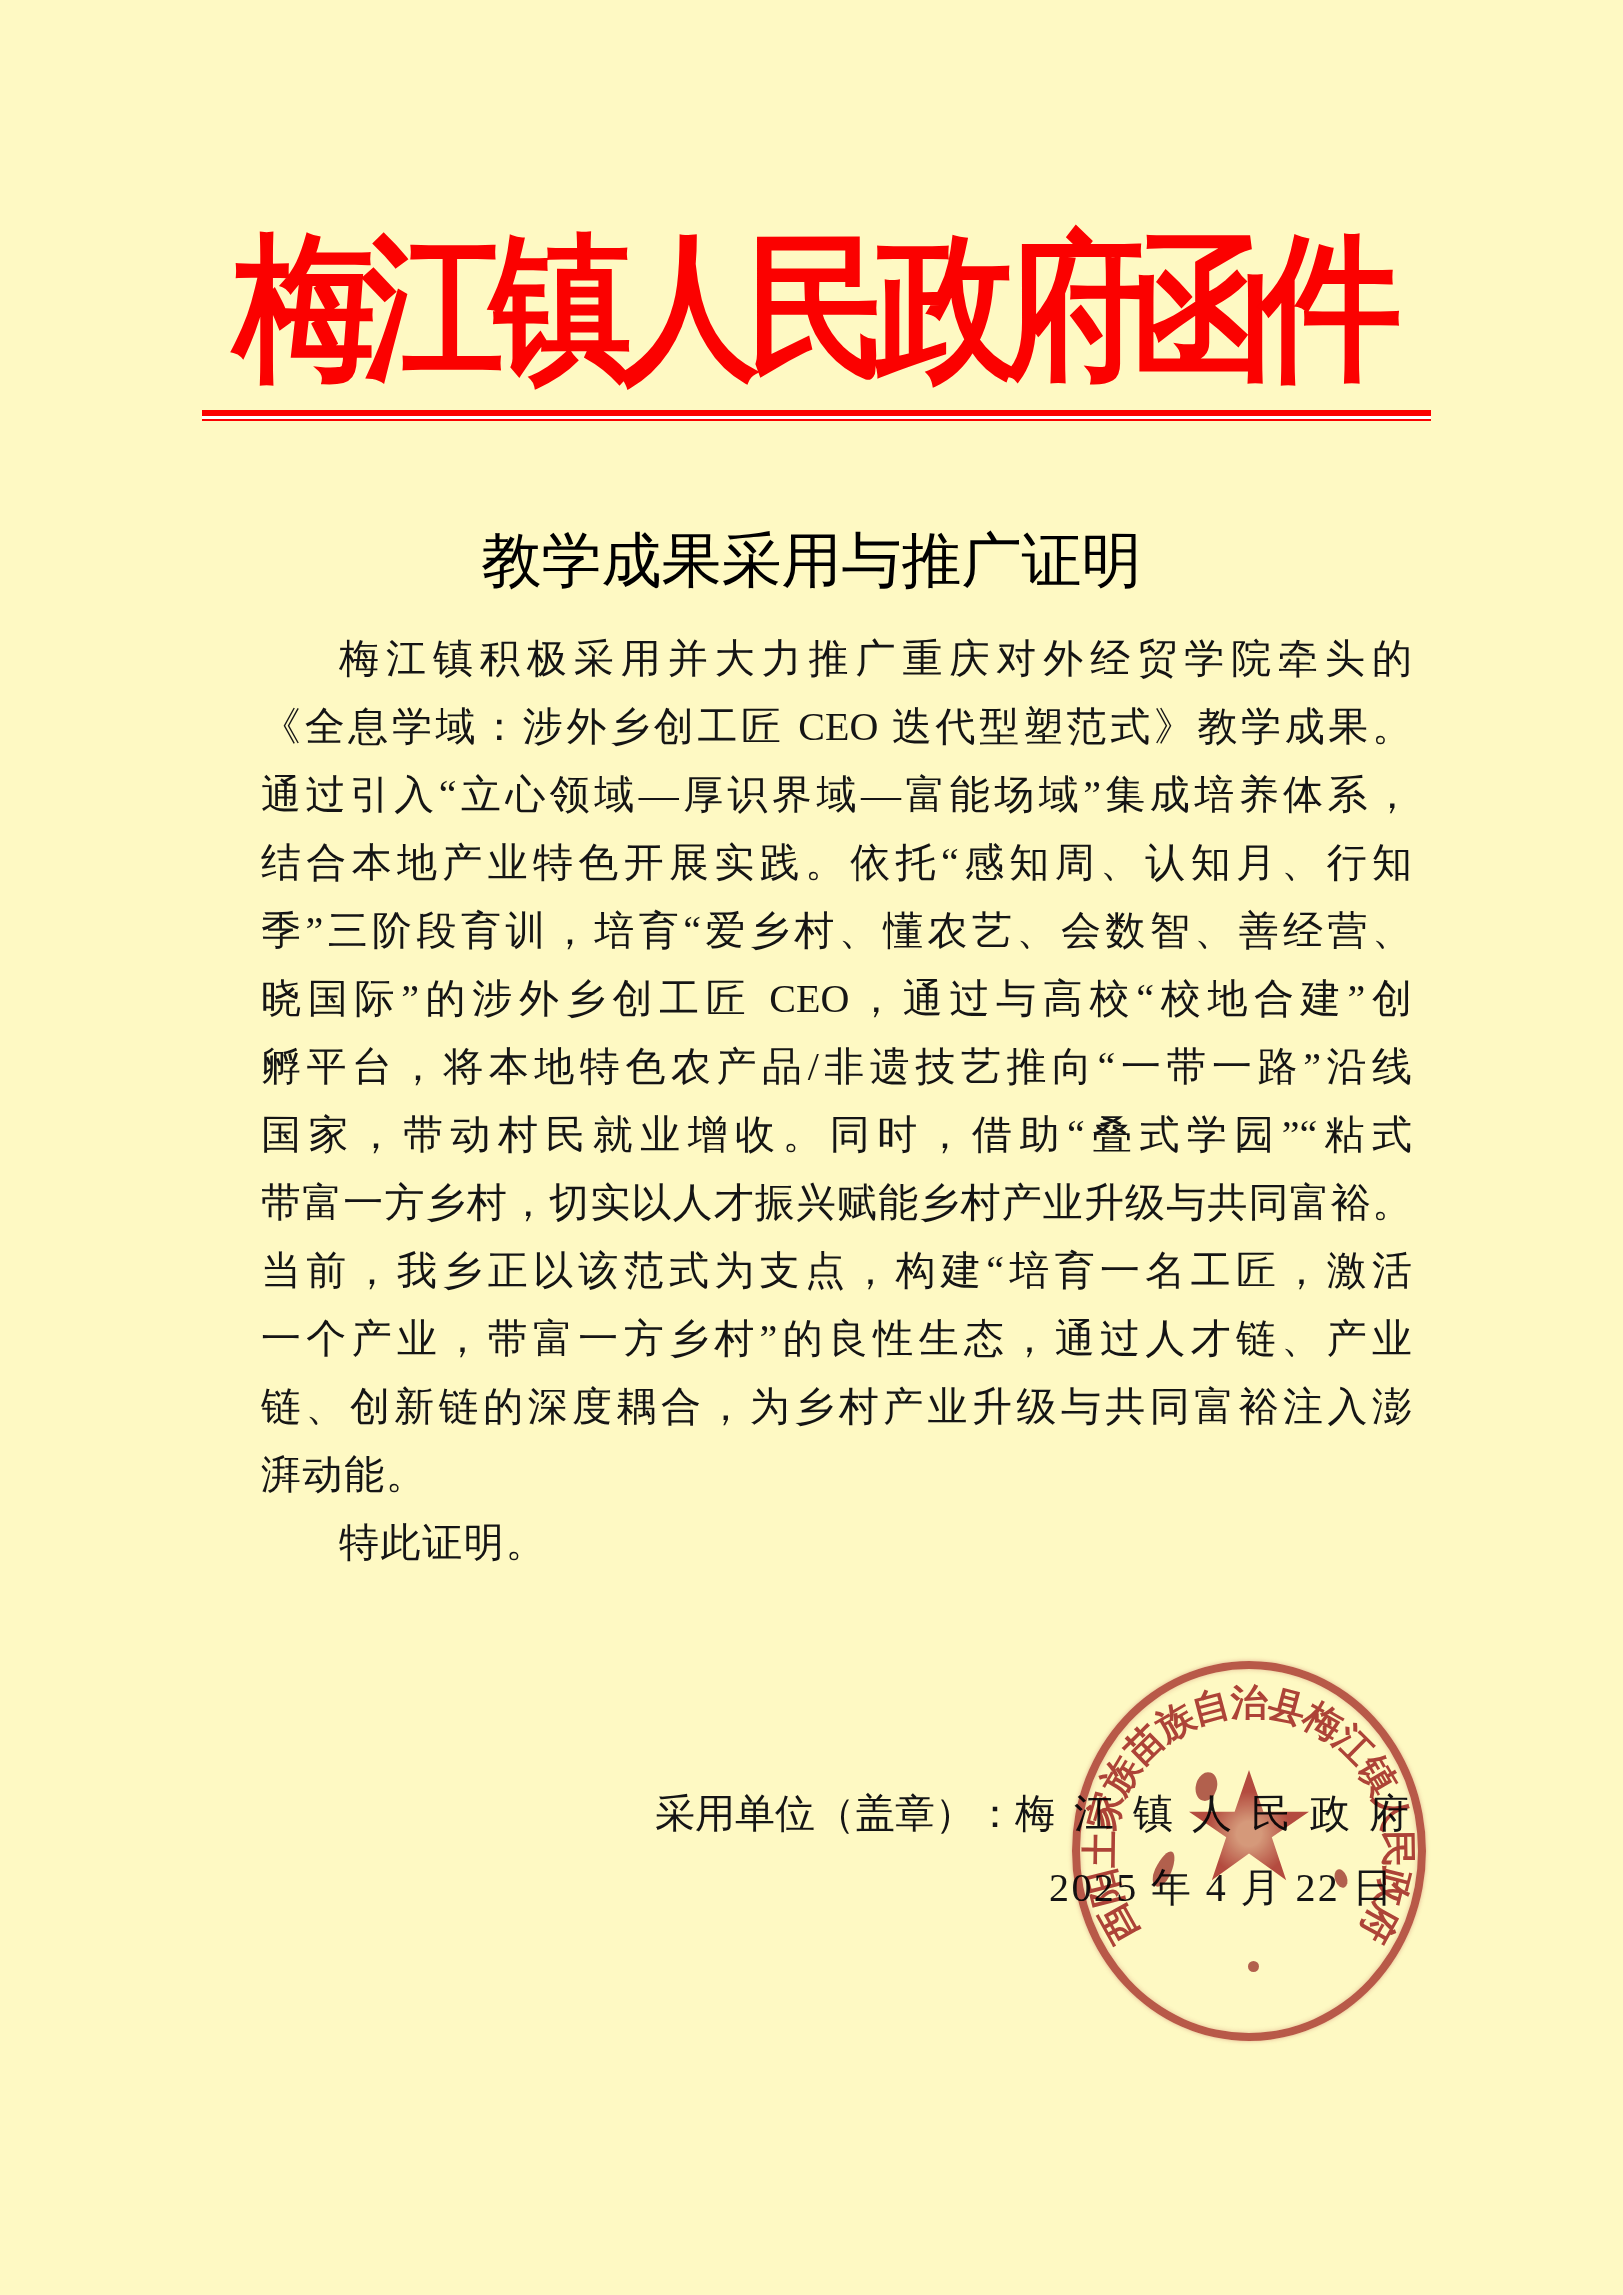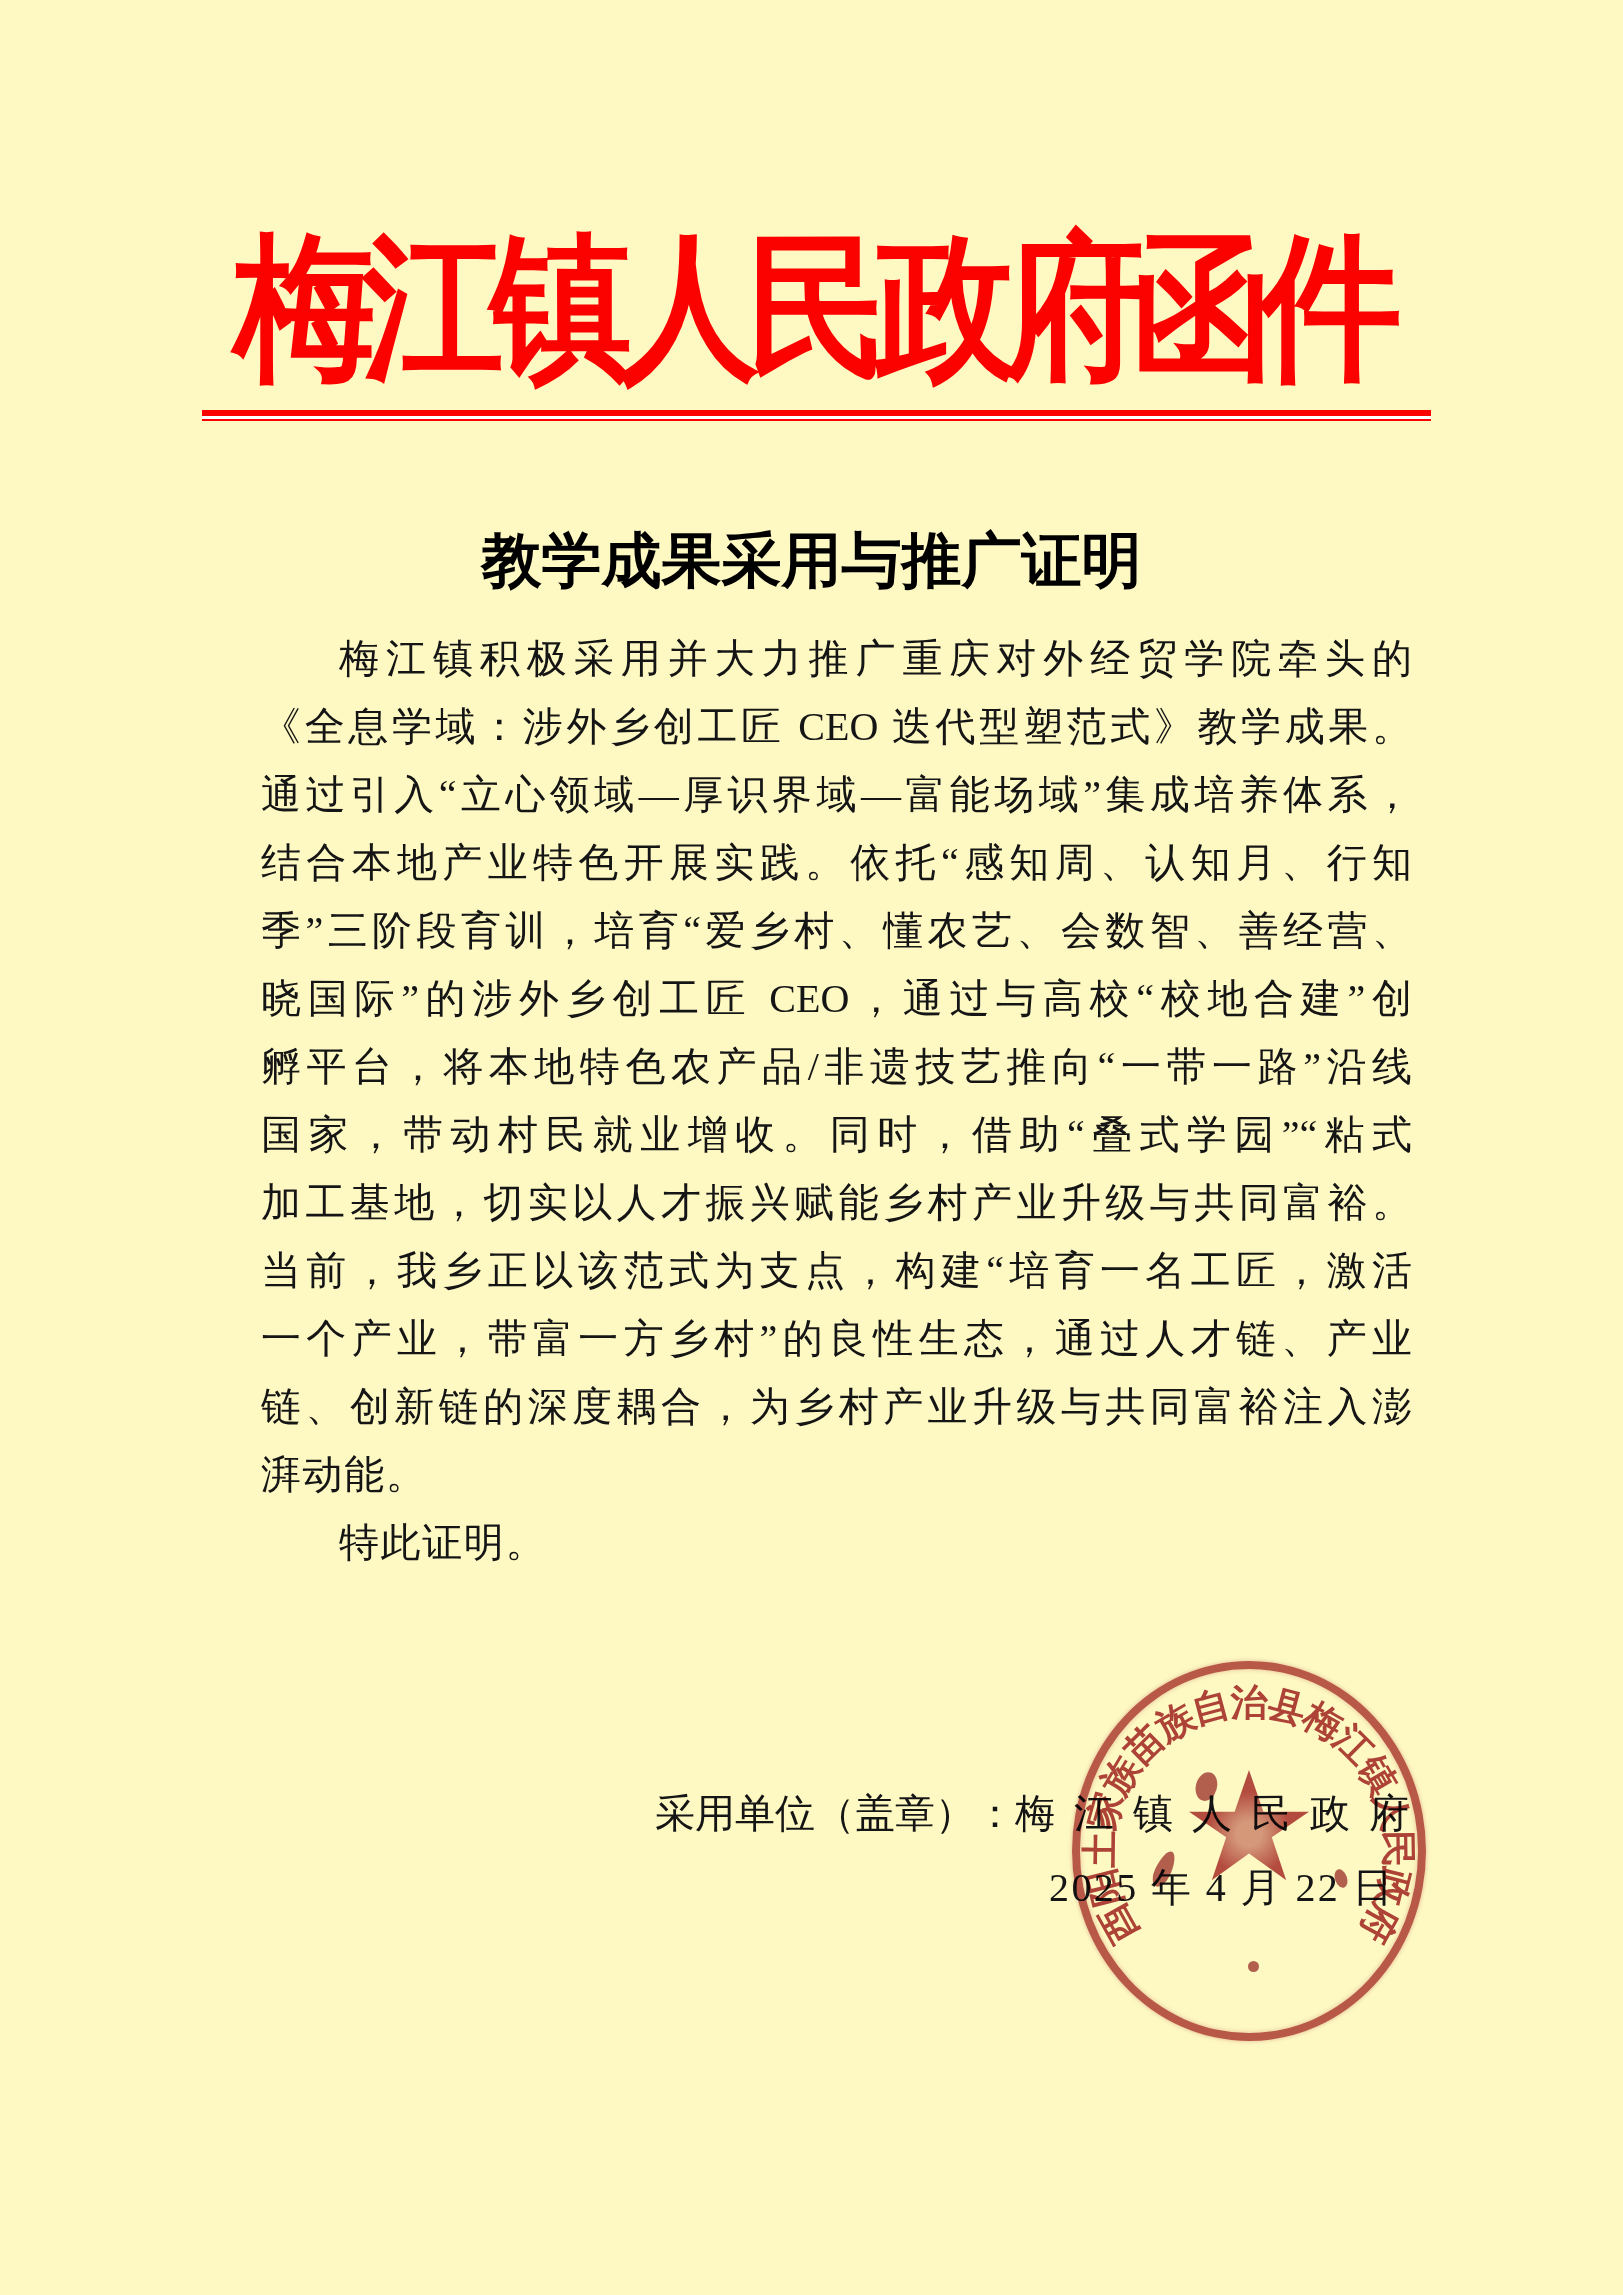--- a/index.html
+++ b/index.html
@@ -15,21 +15,21 @@
     letter-spacing:-12.7px;line-height:159px;white-space:nowrap;
     transform:scaleY(1.12);transform-origin:50% 0;
   }
   .divider{position:absolute;left:202px;top:410px;width:1229px;}
   .divider .t{height:6.3px;background:#fb0100;}
   .divider .g{height:2.4px;background:#ffffff;}
   .divider .b{height:2.4px;background:#fb0100;}
   
   .doc-title{
     position:absolute;top:526px;left:0;width:100%;text-align:center;
-    font-size:60px;font-weight:bold;color:#000;line-height:71px;
+    font-size:60px;font-weight:normal;color:#000;line-height:71px;
   }
   
   .body-block{
     position:absolute;left:261px;top:625px;width:1151px;
     font-size:40px;color:#151515;
   }
   .bline{
     height:68px;line-height:68px;
     text-align:justify;text-align-last:justify;
   }
@@ -92,21 +92,21 @@
 
   <div class="body-block">
       <div class="bline indent">梅江镇积极采用并大力推广重庆对外经贸学院牵头的</div>
       <div class="bline">《全息学域：涉外乡创工匠 CEO 迭代型塑范式》教学成果。</div>
       <div class="bline">通过引入“立心领域—厚识界域—富能场域”集成培养体系，</div>
       <div class="bline">结合本地产业特色开展实践。依托“感知周、认知月、行知</div>
       <div class="bline">季”三阶段育训，培育“爱乡村、懂农艺、会数智、善经营、</div>
       <div class="bline">晓国际”的涉外乡创工匠 CEO，通过与高校“校地合建”创</div>
       <div class="bline">孵平台，将本地特色农产品/非遗技艺推向“一带一路”沿线</div>
       <div class="bline">国家，带动村民就业增收。同时，借助“叠式学园”“粘式</div>
-      <div class="bline">加工基地，切实以人才振兴赋能乡村产业升级与共同富裕。</div>
+      <div class="bline">带富一方乡村，切实以人才振兴赋能乡村产业升级与共同富裕。</div>
       <div class="bline">当前，我乡正以该范式为支点，构建“培育一名工匠，激活</div>
       <div class="bline">一个产业，带富一方乡村”的良性生态，通过人才链、产业</div>
       <div class="bline">链、创新链的深度耦合，为乡村产业升级与共同富裕注入澎</div>
       <div class="bline nostretch">湃动能。</div>
       <div class="bline indent nostretch">特此证明。</div>
     </div>
 
   <div class="sig-line">
     <span>采用单位（盖章）：</span><span class="sig-unit">梅江镇人民政府</span>
   </div>

